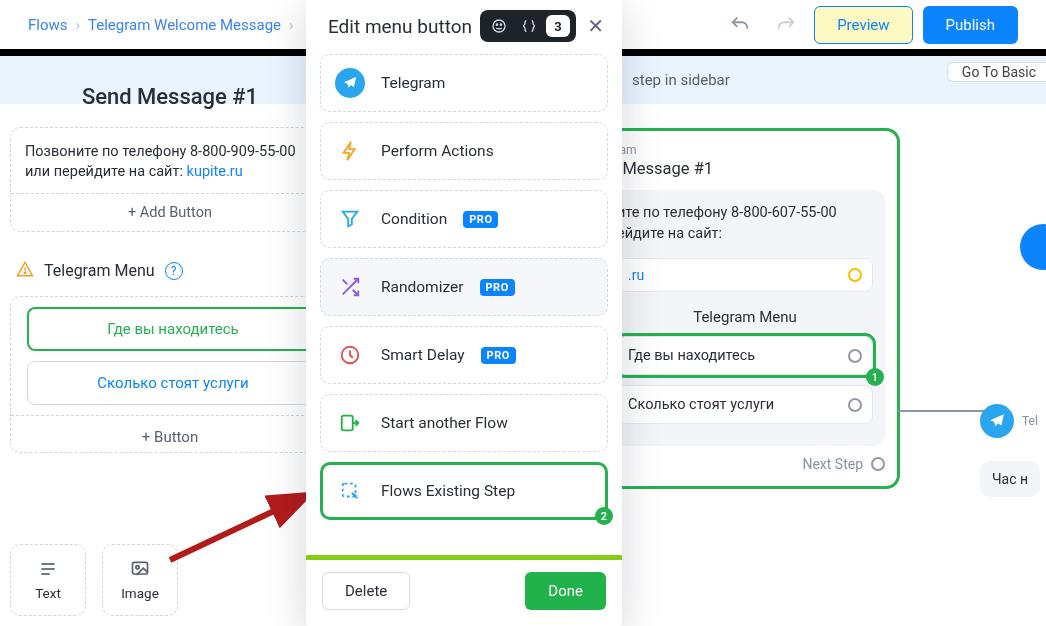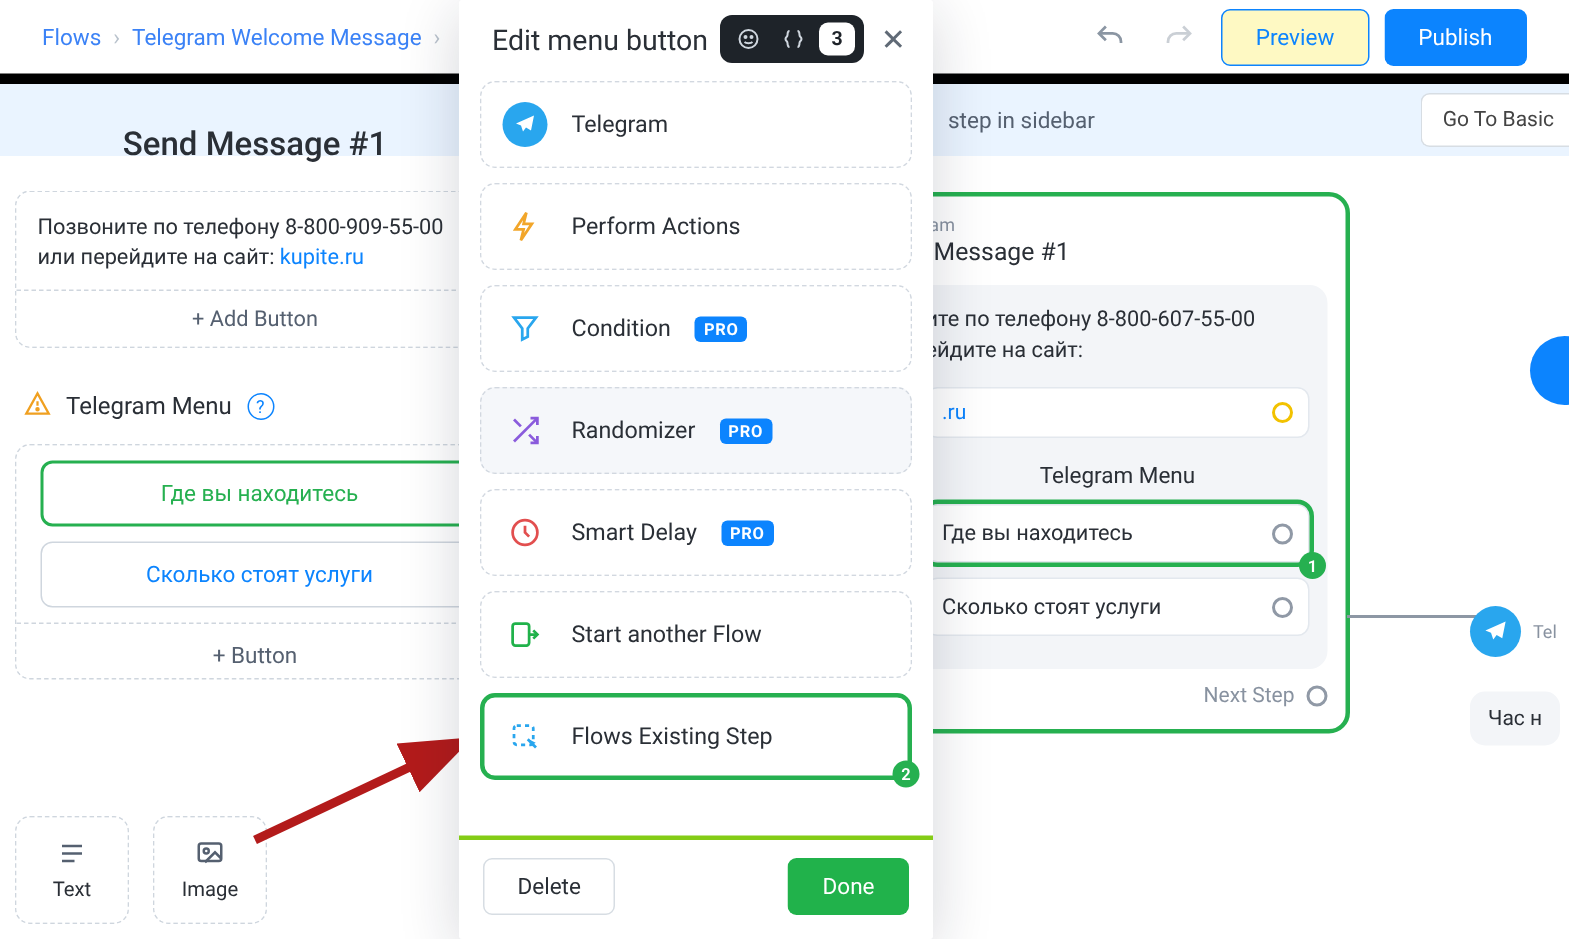--- a/index.html
+++ b/index.html
@@ -12,21 +12,21 @@
   .crumbs .sep { color:#b9c2cc; }
   .top-right { margin-left:auto; display:flex; align-items:center; gap:10px; }
   .icon-btn { width:36px; height:36px; display:flex; align-items:center; justify-content:center; color:#8b96a3; cursor:pointer; }
   .btn { height:38px; padding:0 22px; border-radius:6px; font-size:15px; display:flex; align-items:center; justify-content:center; cursor:pointer; border:1px solid transparent; }
   .btn-outline { border-color:#0c84fe; color:#0c84fe; background:#fef9c3; }
   .btn-primary { background:#0c84fe; color:#fff; }
 
   
   .substrip { position:absolute; top:56px; left:0; right:0; height:48px; background:#eaf4ff; display:flex; align-items:center; }
   .substrip .hint { position:absolute; left:632px; color:#556070; font-size:15px; }
-  .substrip .gobasic { position:absolute; right:0; top:6px; height:36px; padding:0 10px 0 14px; border:1px solid #d7dde3; border-right:none; border-radius:6px 0 0 6px; background:#fff; font-size:14px; color:#444; display:flex; align-items:center; }
+  .substrip .gobasic { position:absolute; right:0; top:6px; height:20px; padding:0 10px 0 14px; border:1px solid #d7dde3; border-right:none; border-radius:6px 0 0 6px; background:#fff; font-size:14px; color:#444; display:flex; align-items:center; }
 
   
   .left-col { position:absolute; left:0; top:56px; width:340px; padding:14px 10px 10px 10px; }
   .node-title { font-size:22px; font-weight:500; color:#2a2f36; text-align:center; padding:14px 0 18px 0; }
   .dashed-card { border:1.5px dashed #cfd6de; border-radius:10px; background:#fff; }
   .msg-text { padding:14px 14px 10px 14px; font-size:14.5px; color:#2a2f36; line-height:1.4; }
   .msg-text a { color:#0c84fe; text-decoration:none; }
   .add-btn-row { border-top:1.5px dashed #cfd6de; text-align:center; padding:10px 0; color:#556070; font-size:14.5px; cursor:pointer; }
 
   .tg-menu-header { display:flex; align-items:center; gap:10px; margin:28px 0 14px 6px; }
@@ -87,21 +87,21 @@
 
   .modal-body { flex:1; overflow-y:auto; padding:6px 14px 10px 14px; position:relative; }
   .modal-body::-webkit-scrollbar { width:8px; }
   .modal-body::-webkit-scrollbar-thumb { background:#c6ccd4; border-radius:4px; }
   .opt { display:flex; align-items:center; gap:16px; height:58px; border:1.5px dashed #d2d8e0; border-radius:10px; padding:0 14px; margin-bottom:10px; cursor:pointer; background:#fff; }
   .opt.sel { border:3px solid #26b050; padding:0 12px; }
   .opt .oic { width:30px; height:30px; display:flex; align-items:center; justify-content:center; }
   .opt .olab { font-size:15.5px; color:#2a2f36; }
   .pro-badge { background:#0c84fe; color:#fff; font-size:11px; font-weight:700; border-radius:4px; padding:2px 6px; letter-spacing:.5px; }
 
-  .modal-foot { display:flex; align-items:center; justify-content:space-between; padding:12px 16px 16px 16px; border-top:3px solid #84cc16; }
+  .modal-foot { display:flex; align-items:center; justify-content:space-between; padding:12px 16px 16px 16px; border-top:5px solid #84cc16; }
   .btn-ghost { border:1px solid #d7dde3; background:#fff; color:#2a2f36; }
   .btn-done { background:#21b24b; color:#fff; }
 
 </style>
 </head>
 <body>
 
 <div class="topbar">
   <div class="crumbs">
     <span class="link">Flows</span>

